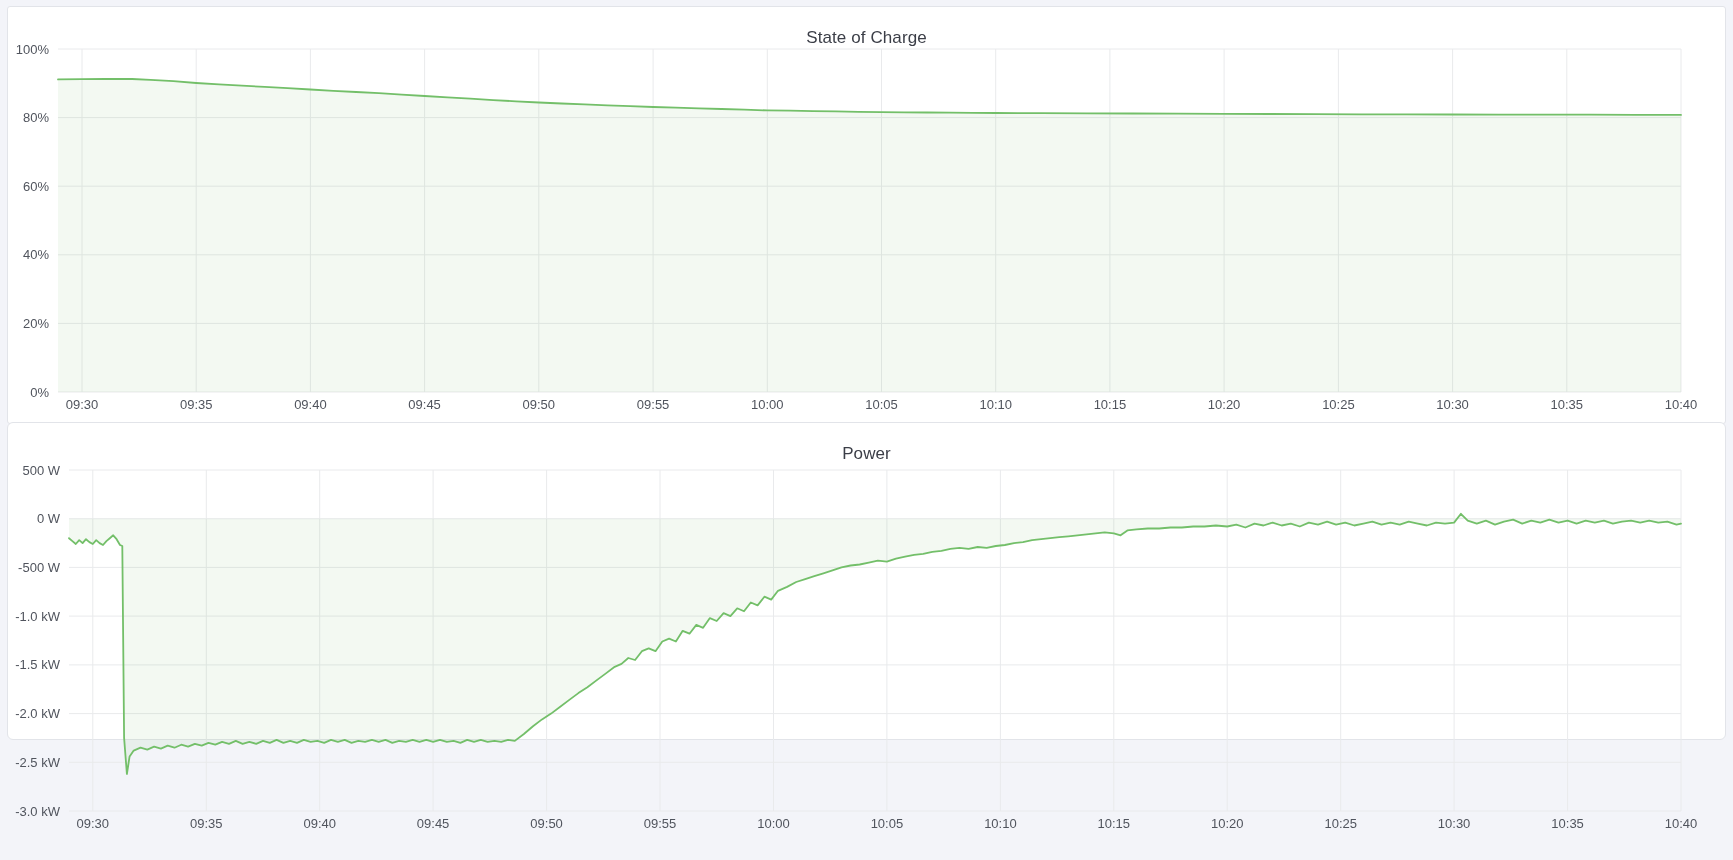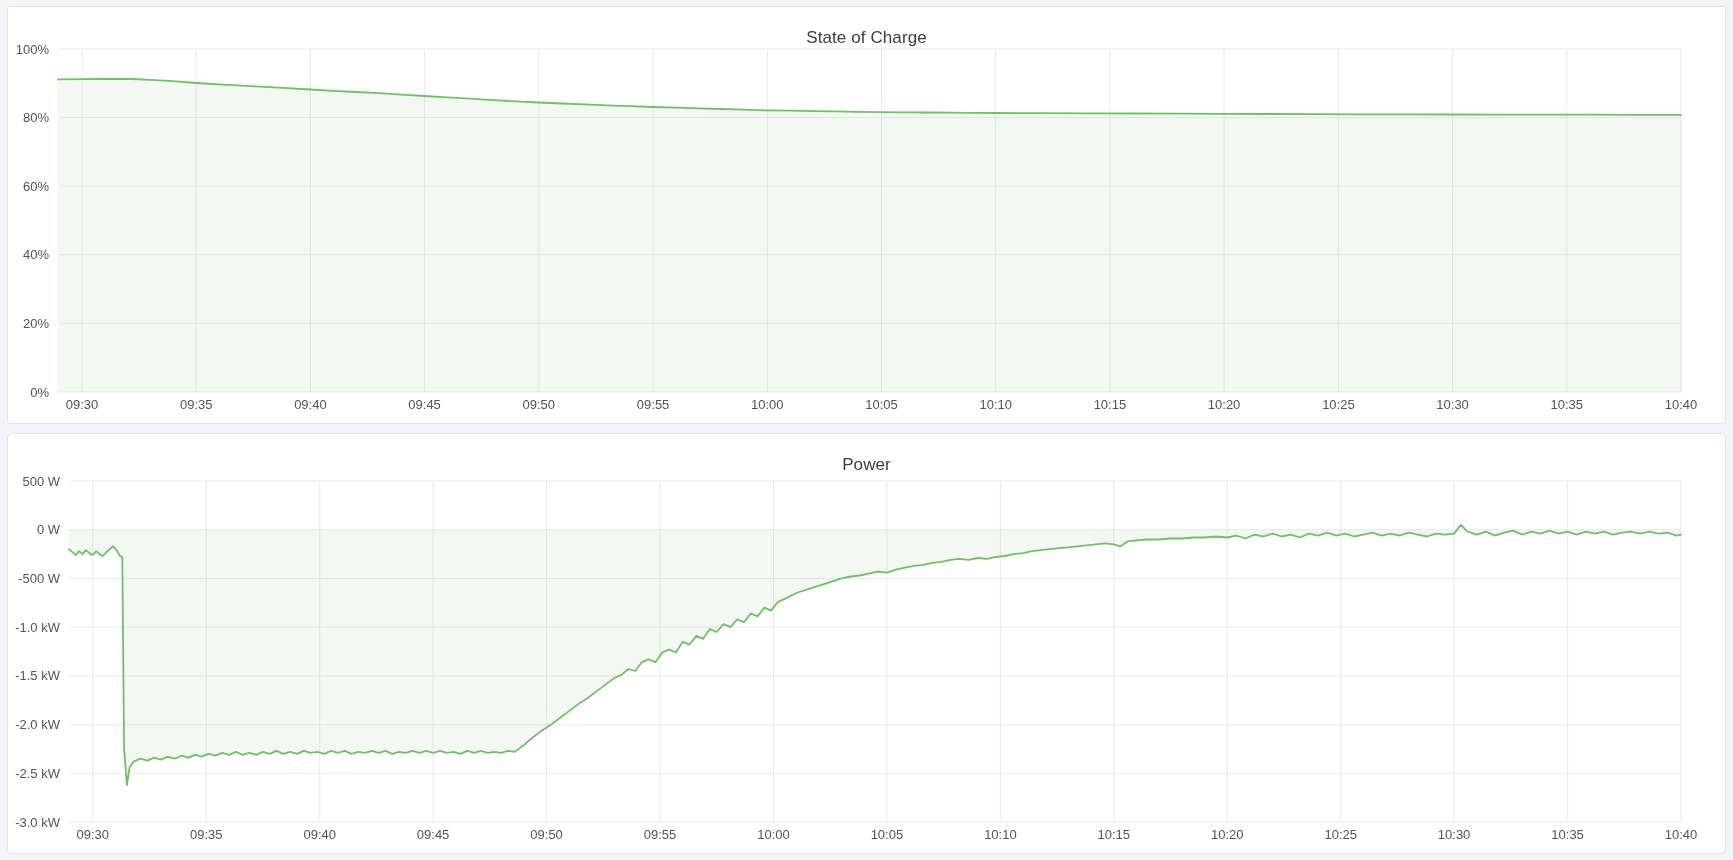--- a/index.html
+++ b/index.html
@@ -98,21 +98,21 @@
         <text x="987.7" y="402" text-anchor="middle" fill="#50545d">10:10</text>
         <text x="1101.9" y="402" text-anchor="middle" fill="#50545d">10:15</text>
         <text x="1216.1" y="402" text-anchor="middle" fill="#50545d">10:20</text>
         <text x="1330.4" y="402" text-anchor="middle" fill="#50545d">10:25</text>
         <text x="1444.6" y="402" text-anchor="middle" fill="#50545d">10:30</text>
         <text x="1558.8" y="402" text-anchor="middle" fill="#50545d">10:35</text>
         <text x="1673.0" y="402" text-anchor="middle" fill="#50545d">10:40</text>
       </svg>
   </section>
 
-  <section class="panel" id="panel-1" style="top:433px; height:421px;border-radius:6px;">
+  <section class="panel" id="panel-1" style="top:422px; height:318px;border-radius:6px;">
     <h2 class="panel-title">Power</h2>
     <svg class="plot" width="1717" height="419" viewBox="0 0 1717 419">
         <line x1="84.8" y1="47" x2="84.8" y2="388" stroke="#e9eaec" stroke-width="1"></line>
         <line x1="198.3" y1="47" x2="198.3" y2="388" stroke="#e9eaec" stroke-width="1"></line>
         <line x1="311.7" y1="47" x2="311.7" y2="388" stroke="#e9eaec" stroke-width="1"></line>
         <line x1="425.1" y1="47" x2="425.1" y2="388" stroke="#e9eaec" stroke-width="1"></line>
         <line x1="538.6" y1="47" x2="538.6" y2="388" stroke="#e9eaec" stroke-width="1"></line>
         <line x1="652.0" y1="47" x2="652.0" y2="388" stroke="#e9eaec" stroke-width="1"></line>
         <line x1="765.5" y1="47" x2="765.5" y2="388" stroke="#e9eaec" stroke-width="1"></line>
         <line x1="878.9" y1="47" x2="878.9" y2="388" stroke="#e9eaec" stroke-width="1"></line>

